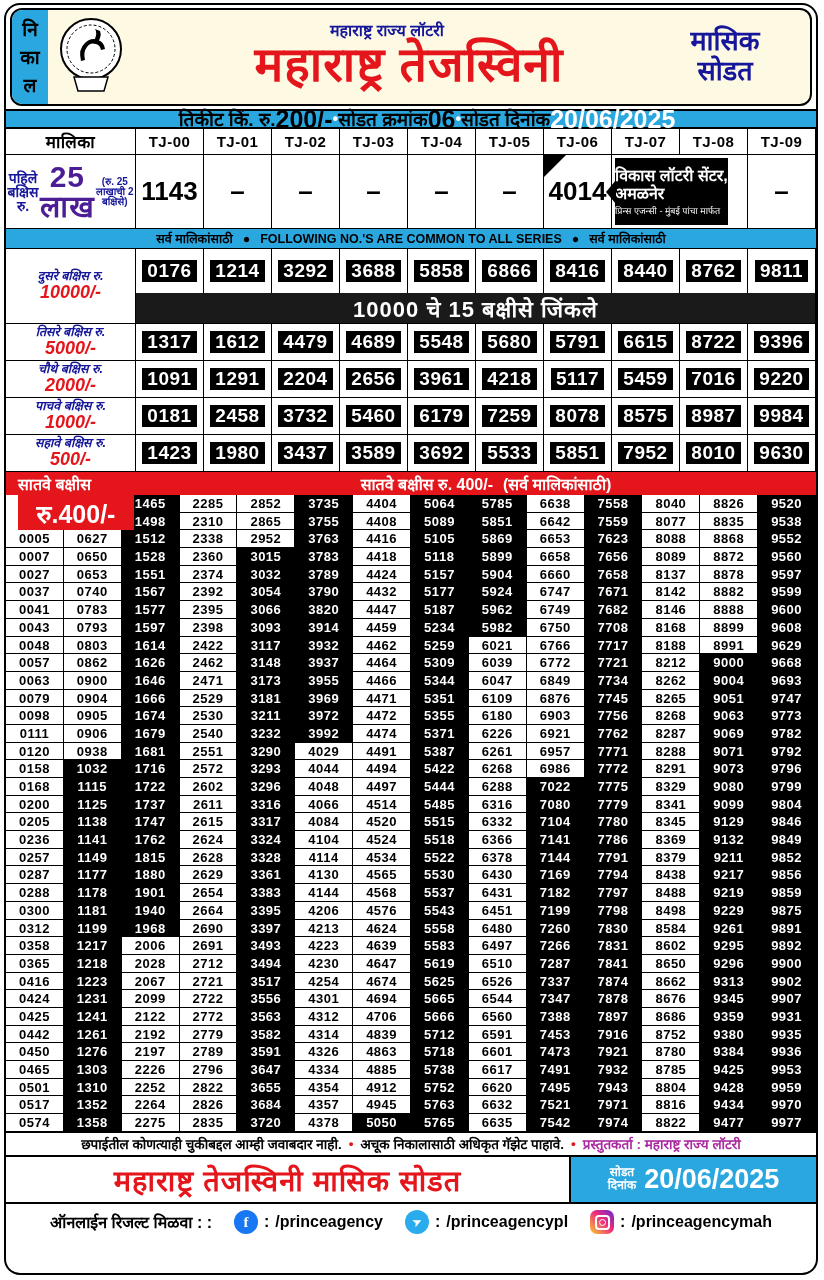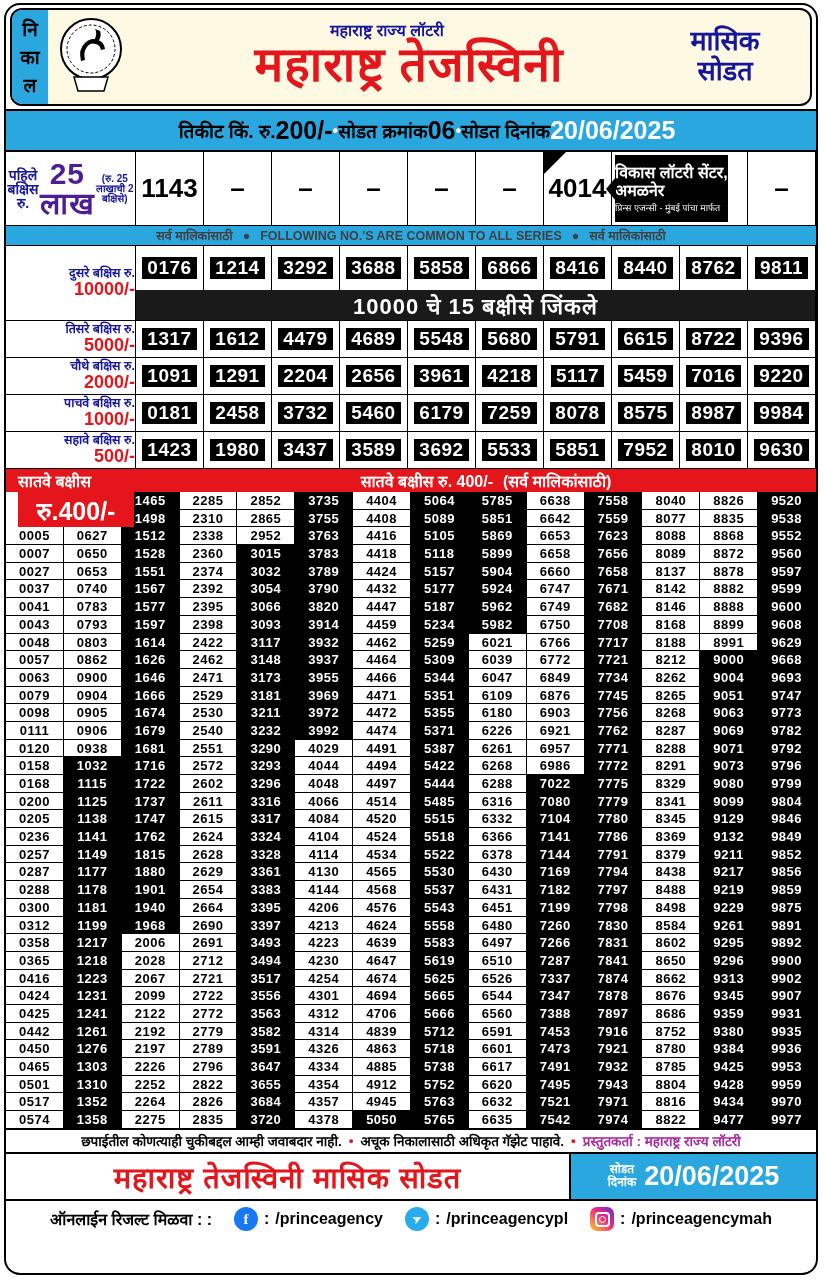--- a/index.html
+++ b/index.html
@@ -7,45 +7,45 @@
   .sheet{position:relative;margin:3px 4px;width:814px;height:1272px;border:2px solid #000;border-radius:16px;overflow:hidden;background:#fff;box-sizing:border-box;}
   
   .header-card{display:flex;align-items:stretch;margin:3px 4px;height:98px;border:2px solid #000;border-radius:12px;overflow:hidden;background:#fdf9e3;box-sizing:border-box;}
   .nikal{width:36px;background:#2ba7e0;display:flex;flex-direction:column;align-items:center;justify-content:center;gap:2px;font-weight:bold;font-size:19px;color:#000;}
   .logo-wrap{width:86px;display:flex;align-items:center;justify-content:center;}
   .hc{flex:1;display:flex;flex-direction:column;align-items:center;justify-content:center;line-height:1.05;}
   .org{color:#16169b;font-weight:bold;font-size:16px;}
   .title{color:#e4151b;font-weight:bold;font-size:48px;letter-spacing:1px;margin-left:44px;}
   .hr{width:170px;display:flex;flex-direction:column;align-items:center;justify-content:center;color:#16169b;font-weight:bold;font-size:27px;line-height:1.1;}
   
-  .info-bar{height:43px;background:#2ba7e0;border-top:2px solid #000;border-bottom:2px solid #000;display:flex;align-items:center;justify-content:center;font-weight:bold;color:#000;box-sizing:border-box;padding-left:32px;}
+  .info-bar{height:20px;background:#2ba7e0;border-top:2px solid #000;border-bottom:2px solid #000;display:flex;align-items:center;justify-content:center;font-weight:bold;color:#000;box-sizing:border-box;padding-left:32px;}
   .info-bar .lbl{font-size:19px;}
   .info-bar .big{font-size:25px;}
   .info-bar .white{color:#fff;}
   
   .trow{display:grid;grid-template-columns:130px repeat(10,1fr);}
   .cell{border-right:1.5px solid #000;border-bottom:1.5px solid #000;display:flex;align-items:center;justify-content:center;box-sizing:border-box;background:#fff;}
   .series-cell{height:26px;font-weight:bold;font-size:15px;letter-spacing:0.5px;}
   .fp-label{line-height:1.0;padding:2px 0;text-align:center;}
   .fp-l1{color:#16169b;font-weight:bold;font-size:14px;}
   .fp-l2{color:#4c1d95;font-weight:bold;font-size:30px;letter-spacing:1px;}
   .fp-l3{color:#16169b;font-weight:bold;font-size:10px;}
   .fp-cell{height:74px;font-weight:bold;font-size:26px;position:relative;}
   .ribbon{position:absolute;top:0;left:0;width:0;height:0;border-top:22px solid #000;border-right:22px solid transparent;}
   .seller{grid-column:span 2;background:#000;color:#fff;display:flex;flex-direction:column;align-items:flex-start;justify-content:center;line-height:1.15;position:relative;margin:3px;border-right:0;}
   .seller:before{content:"";position:absolute;left:-9px;top:50%;margin-top:-12px;border-top:12px solid transparent;border-bottom:12px solid transparent;border-right:10px solid #000;}
   .seller .s1{font-weight:bold;font-size:16px;}
   .seller .s2{font-weight:bold;font-size:16px;}
   .seller .s3{font-size:9px;margin-top:2px;}
   .seller-cellbox{border-right:1.5px solid #000;border-bottom:1.5px solid #000;box-sizing:border-box;display:flex;grid-column:span 2;}
   
-  .common-strip{height:20px;background:#2ba7e0;display:flex;align-items:center;justify-content:center;gap:10px;color:#404040;font-weight:bold;font-size:12.5px;border-bottom:1.5px solid #000;box-sizing:border-box;}
+  .common-strip{height:20px;background:#2ba7e0;display:flex;align-items:center;justify-content:center;gap:10px;color:#000000;font-weight:bold;font-size:12.5px;border-bottom:1.5px solid #000;box-sizing:border-box;}
   
   .prize-row{display:grid;grid-template-columns:130px repeat(10,1fr);}
-  .prize-label{border-right:1.5px solid #000;border-bottom:1.5px solid #000;display:flex;flex-direction:column;align-items:flex-end;justify-content:center;line-height:1.05;box-sizing:border-box;}
+  .prize-label{border-right:1.5px solid #000;border-bottom:1.5px solid #000;display:flex;flex-direction:column;align-items:center;justify-content:center;line-height:1.05;box-sizing:border-box;font-style:italic;}
   .pl1{color:#16169b;font-weight:bold;font-size:12.5px;}
   .pl2{color:#e4151b;font-weight:bold;font-size:18px;}
   .num-cell{border-right:1.5px solid #000;border-bottom:1.5px solid #000;display:flex;align-items:center;justify-content:center;box-sizing:border-box;height:37px;}
   .has-banner .num-cell{height:44px;border-bottom:0;}
   .chip{background:#000;color:#fff;font-weight:bold;font-size:19px;padding:0px 5px;letter-spacing:0.5px;}
   .banner{grid-column:2 / span 10;background:#1a1a1a;color:#fff;font-weight:bold;font-size:22px;display:flex;align-items:center;justify-content:center;height:31px;border-right:1.5px solid #000;border-bottom:1.5px solid #000;box-sizing:border-box;letter-spacing:1px;}
   
   .seventh-band{height:23px;background:#e4151b;display:flex;align-items:center;color:#fff;font-weight:bold;}
   .sb-left{width:150px;padding-left:12px;font-size:16px;box-sizing:border-box;}
   .sb-center{flex:1;text-align:center;font-size:16px;display:flex;justify-content:center;gap:10px;}
@@ -109,20 +109,33 @@
     <span class="lbl">तिकीट किं. रु.</span>
     <span class="big">200/-</span>
     <span class="white">•</span>
     <span class="lbl">सोडत क्रमांक</span>
     <span class="big">06</span>
     <span class="white">•</span>
     <span class="lbl">सोडत दिनांक</span>
     <span class="big white">20/06/2025</span>
   </div>
 
+  <div class="trow" id="series-row">
+    <div class="cell series-cell" style="font-size:17px;">मालिका</div>
+  <div class="cell series-cell">TJ-00</div>
+      <div class="cell series-cell">TJ-01</div>
+      <div class="cell series-cell">TJ-02</div>
+      <div class="cell series-cell">TJ-03</div>
+      <div class="cell series-cell">TJ-04</div>
+      <div class="cell series-cell">TJ-05</div>
+      <div class="cell series-cell">TJ-06</div>
+      <div class="cell series-cell">TJ-07</div>
+      <div class="cell series-cell">TJ-08</div>
+      <div class="cell series-cell">TJ-09</div>
+    </div>
 
   <div class="trow" id="first-row">
     <div class="cell fp-label">
       <span class="fp-l1">पहिले बक्षिस रु.</span>
       <span class="fp-l2">25 लाख</span>
       <span class="fp-l3">(रु. 25 लाखाची 2 बक्षिसे)</span>
     </div>
   <div class="cell fp-cell">1143</div>
       <div class="cell fp-cell">–</div>
       <div class="cell fp-cell">–</div>

